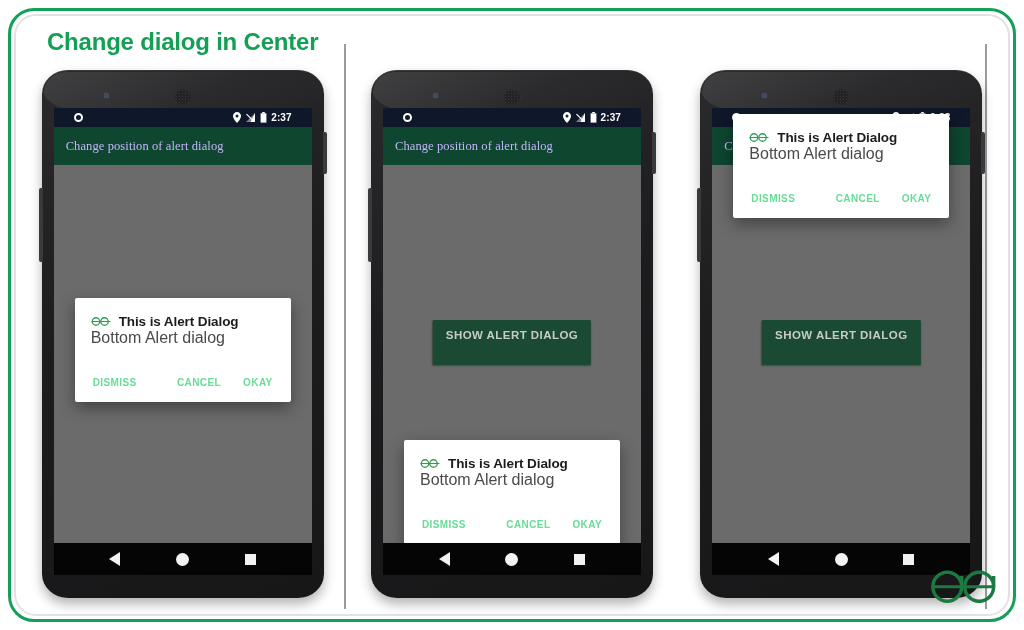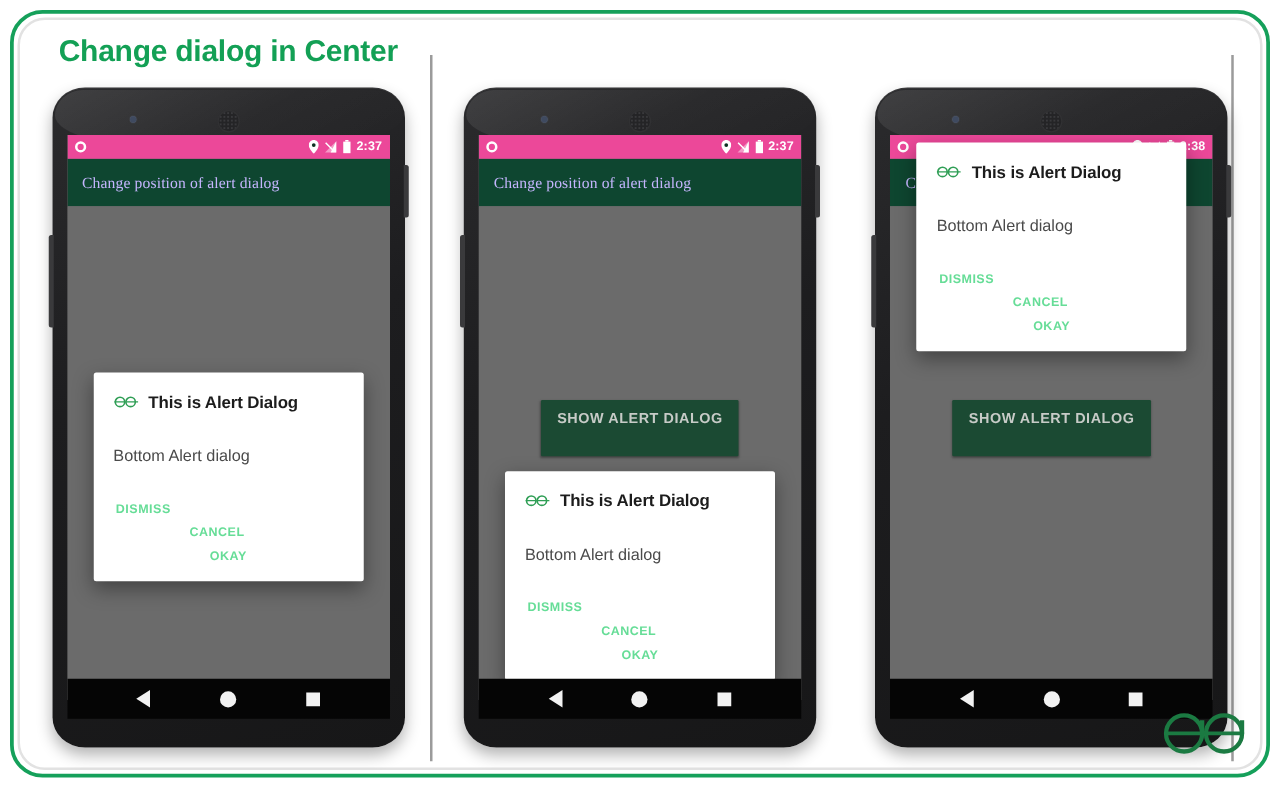--- a/index.html
+++ b/index.html
@@ -137,24 +137,24 @@
     left: 12px;
     top: 38px;
     width: 258px;
     height: 452px;
     background: #6b6b6b;
     overflow: hidden;
   }
   .statusbar {
     position: relative;
     height: 19px;
-    background: #ec4899;
+    background: #0f172a;
     display: flex;
     align-items: center;
-    padding: 0 6px;
+    padding: 0 20px;
     box-sizing: border-box;
   }
   .sb-left {
     display: flex; align-items: center; gap: 4px;
   }
   .sb-circle {
     width: 9px; height: 9px;
     border-radius: 50%;
     border: 2px solid #ffffff;
     box-sizing: border-box;
@@ -232,29 +232,28 @@
     gap: 8px;
     text-align: right;
   }
   .dlg-title {
     font-size: 13.5px;
     font-weight: bold;
     color: #1c1c1c;
     letter-spacing: -0.1px;
   }
   .dlg-msg {
-    margin-top: 28px;
-    font-size: 13px;
+    margin-top: 0;
+    font-size: 16px;
     color: #4a4a4a;
   }
   .dlg-actions {
     margin-top: 26px;
     display: flex;
     align-items: center;
-    flex-direction: column;
   }
   .dlg-btn {
     font-size: 10px;
     font-weight: bold;
     color: #66dd97;
     letter-spacing: 0.4px;
     background: none;
     border: none;
     padding: 4px 2px;
     font-family: "Liberation Sans", sans-serif;

